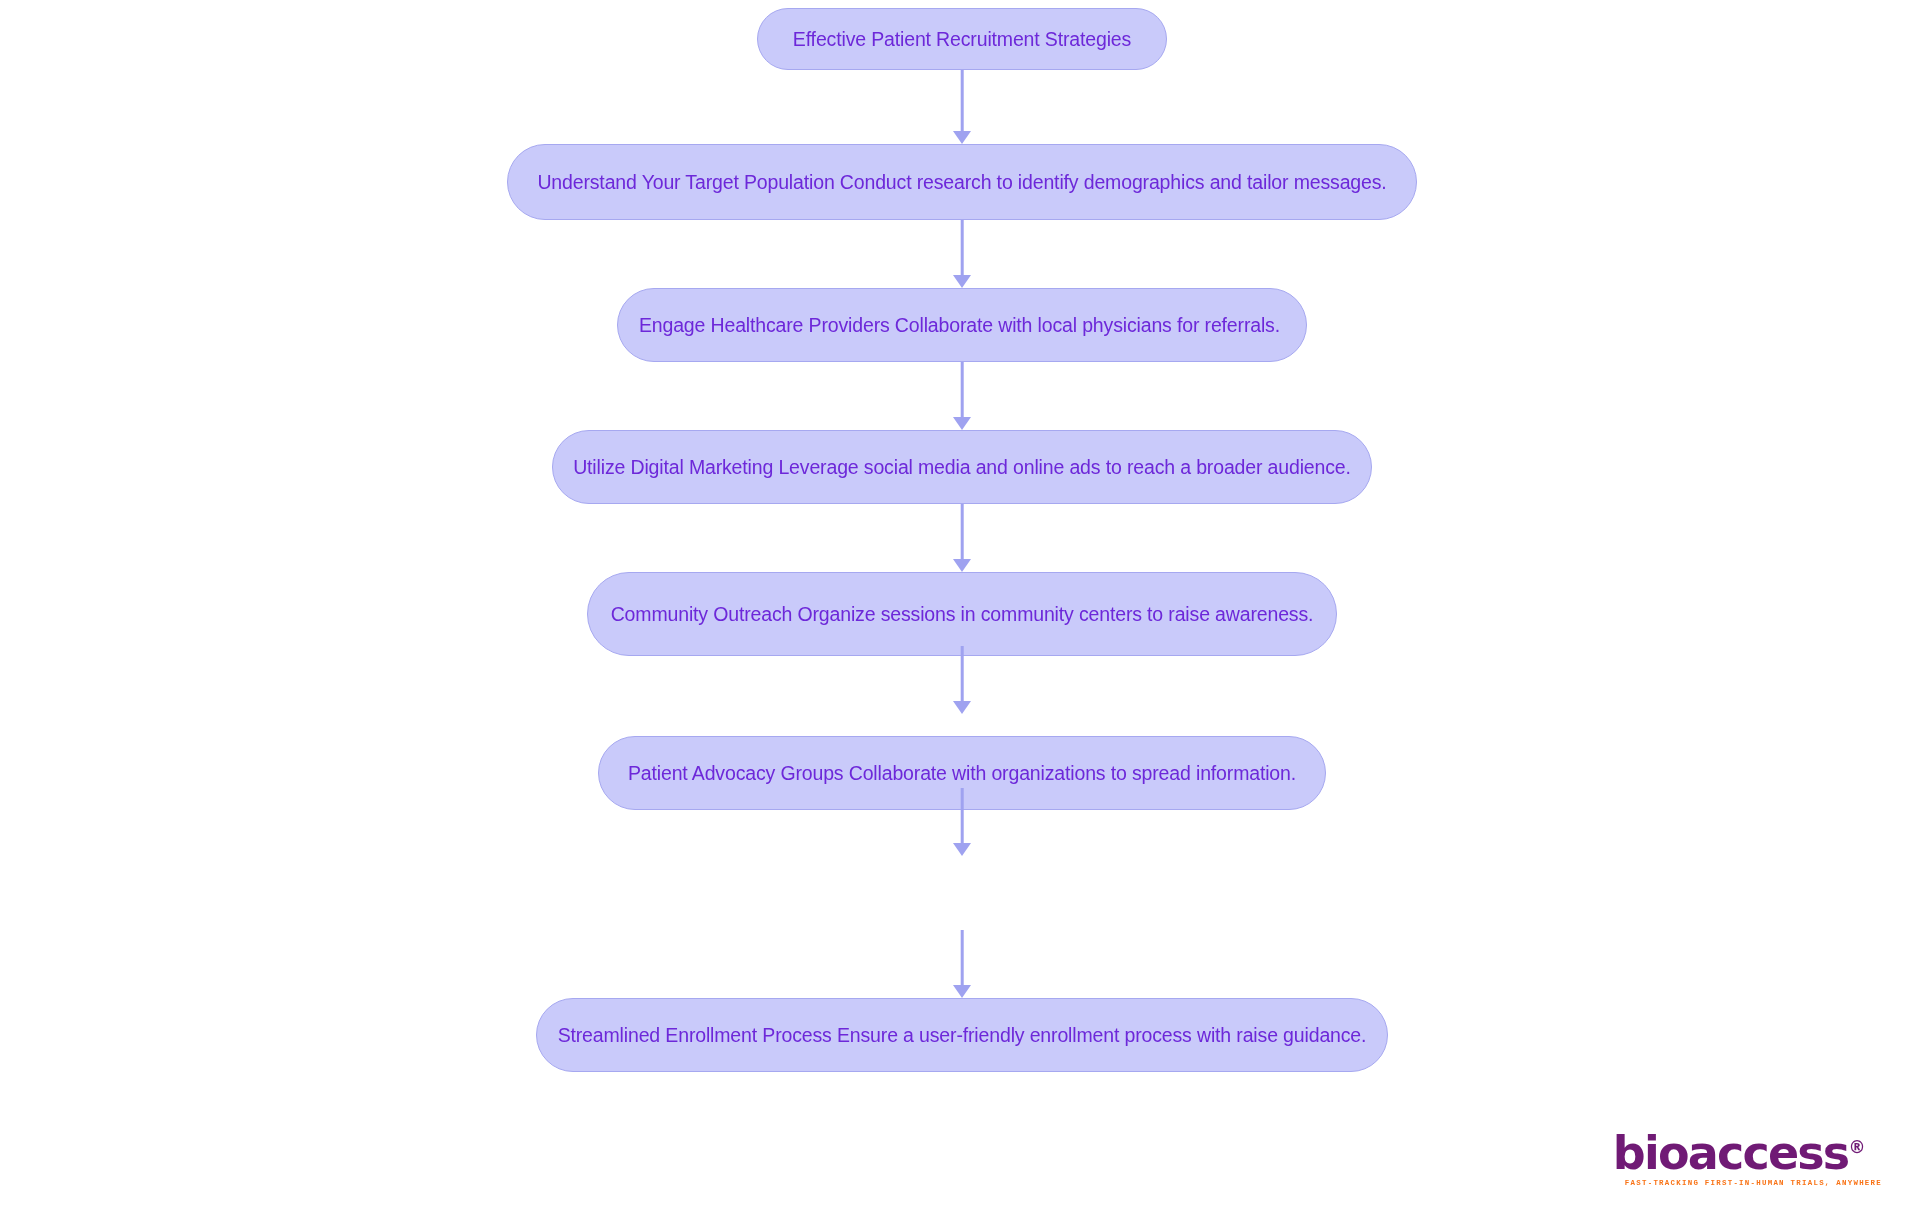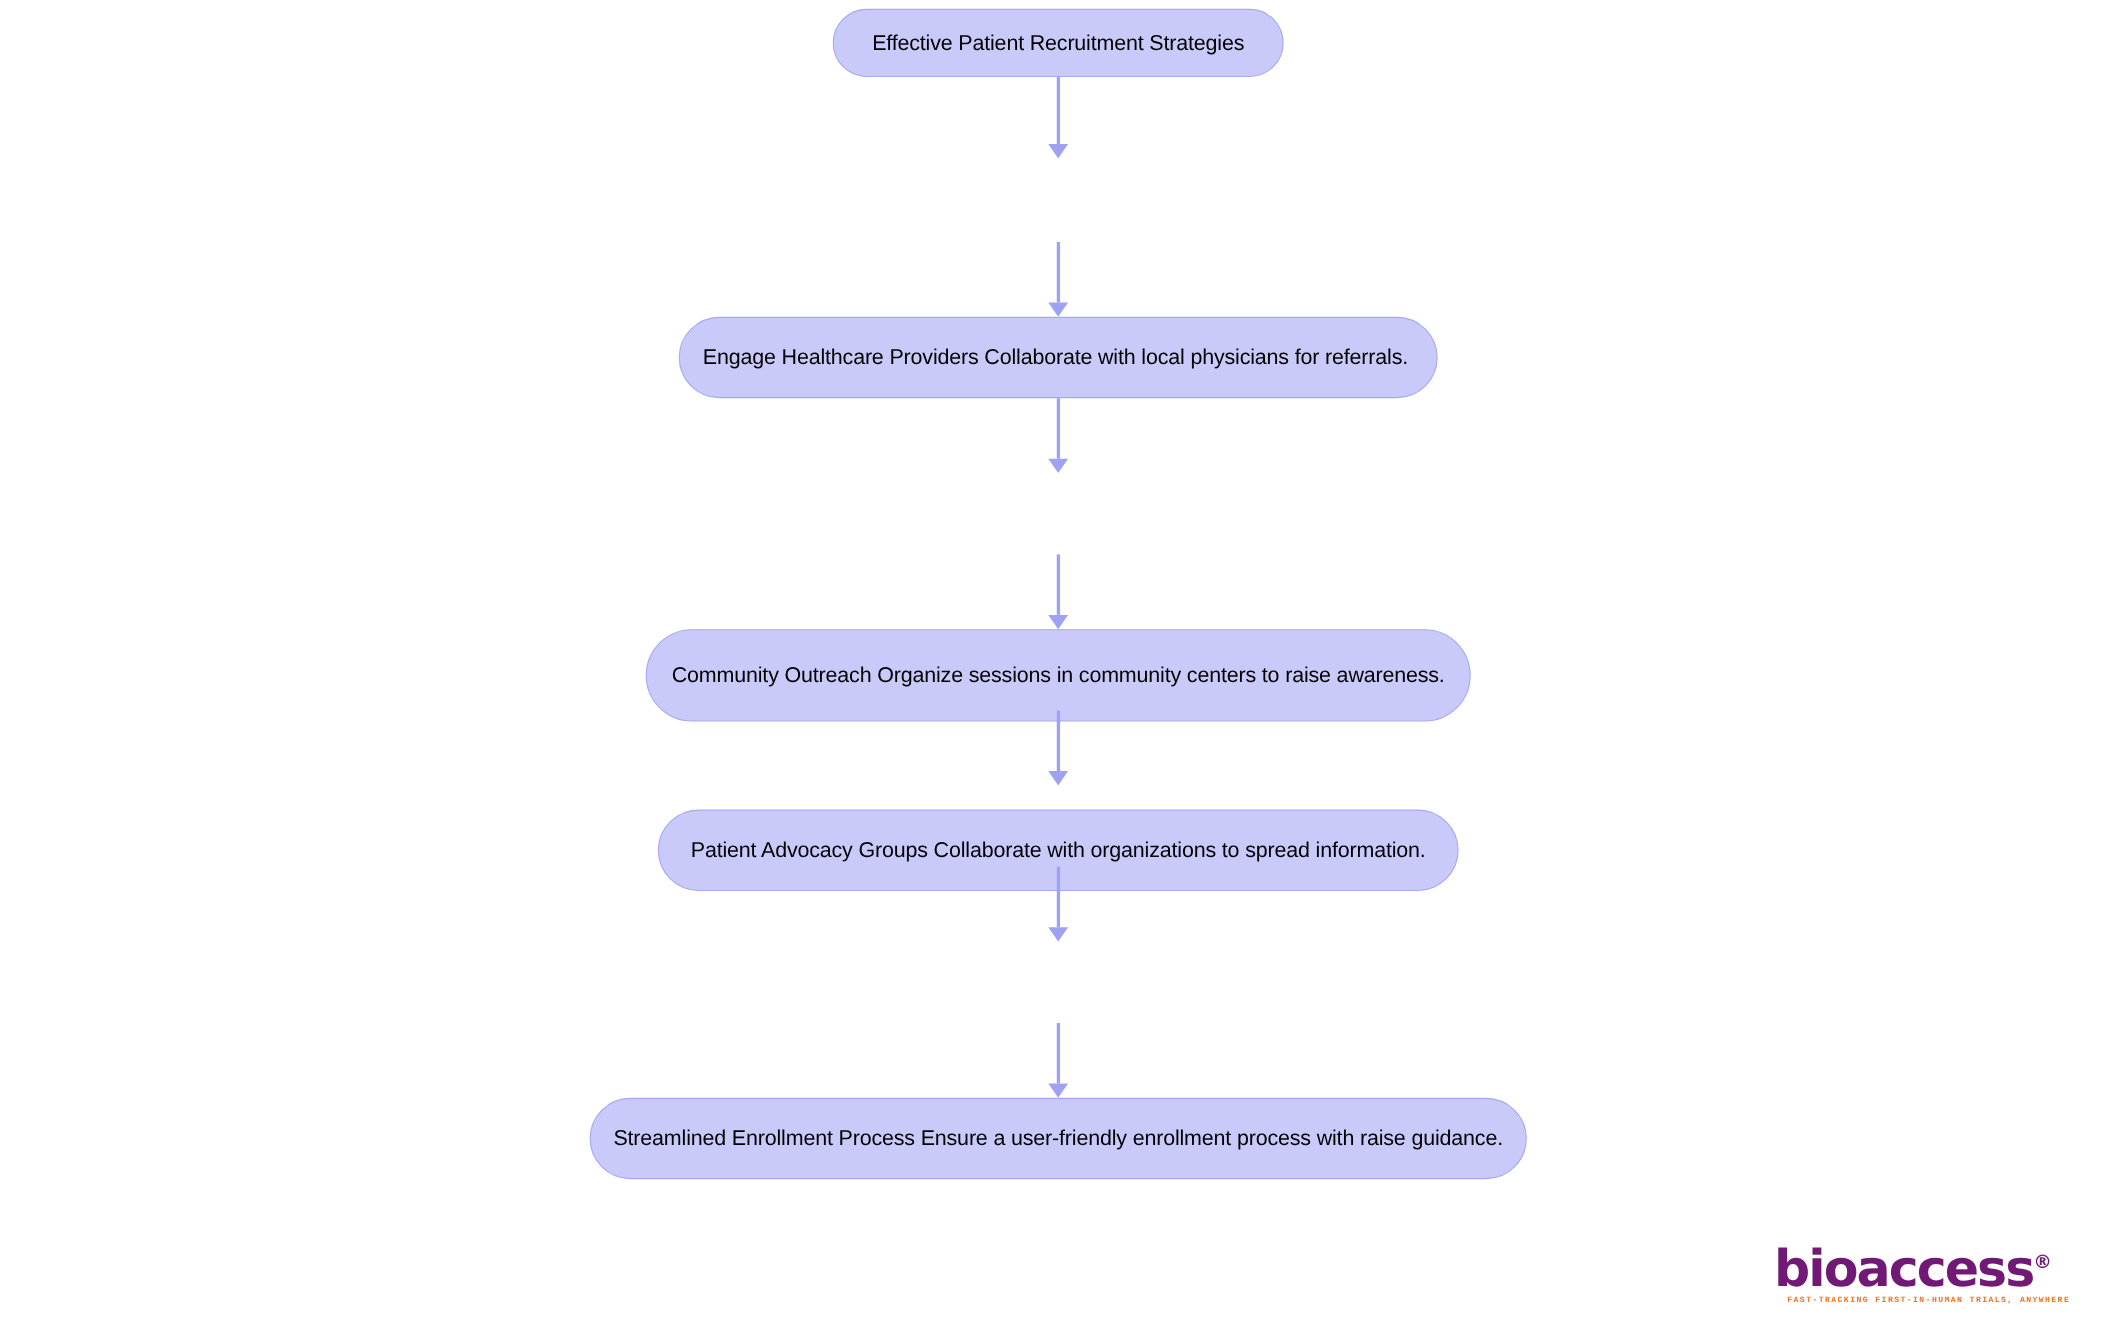--- a/index.html
+++ b/index.html
@@ -37,21 +37,21 @@
     text-align: center;
     color: #3333cc;
     font-size: 19.5px;
     font-family: "Liberation Sans", sans-serif;
     letter-spacing: -0.15px;
     line-height: 1.25;
     padding: 0 26px;
     white-space: nowrap;
   }
   .node .node-label {
-    color: #000000;
+    color: #6d28d9;
     display: block;
   }
 
   
   .connector {
     position: absolute;
     width: 36px;
     pointer-events: none;
   }
   .connector .stem {
@@ -115,35 +115,41 @@
 
   <div class="node" id="node-1" style="top: 8px; height: 62px; width: 410px; left: 757px;">
     <span class="node-label">Effective Patient Recruitment Strategies</span>
   </div>
 
   <div class="connector" id="conn-1" style="top: 70px; height: 74px; left: 944px;">
     <div class="stem" style="height:61px;"></div>
     <div class="head" style="top:61px;"></div>
   </div>
 
+  <div class="node" id="node-2" style="top: 144px; height: 76px; width: 910px; left: 507px;">
+    <span class="node-label">Understand Your Target Population Conduct research to identify demographics and tailor messages.</span>
+  </div>
 
   <div class="connector" id="conn-2" style="top: 220px; height: 68px; left: 944px;">
     <div class="stem" style="height:55px;"></div>
     <div class="head" style="top:55px;"></div>
   </div>
 
   <div class="node" id="node-3" style="top: 288px; height: 74px; width: 690px; left: 617px; justify-content: flex-end;">
     <span class="node-label">Engage Healthcare Providers Collaborate with local physicians for referrals.</span>
   </div>
 
   <div class="connector" id="conn-3" style="top: 362px; height: 68px; left: 944px;">
     <div class="stem" style="height:55px;"></div>
     <div class="head" style="top:55px;"></div>
   </div>
 
+  <div class="node" id="node-4" style="top: 430px; height: 74px; width: 820px; left: 552px;">
+    <span class="node-label">Utilize Digital Marketing Leverage social media and online ads to reach a broader audience.</span>
+  </div>
 
   <div class="connector" id="conn-4" style="top: 504px; height: 68px; left: 944px;">
     <div class="stem" style="height:55px;"></div>
     <div class="head" style="top:55px;"></div>
   </div>
 
   <div class="node" id="node-5" style="top: 572px; height: 84px; width: 750px; left: 587px;">
     <span class="node-label">Community Outreach Organize sessions in community centers to raise awareness.</span>
   </div>
 

